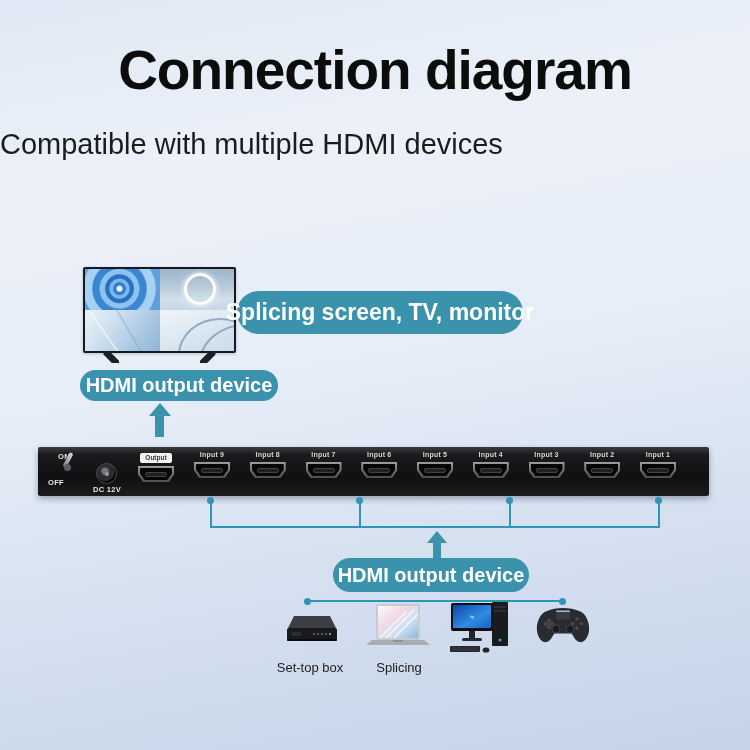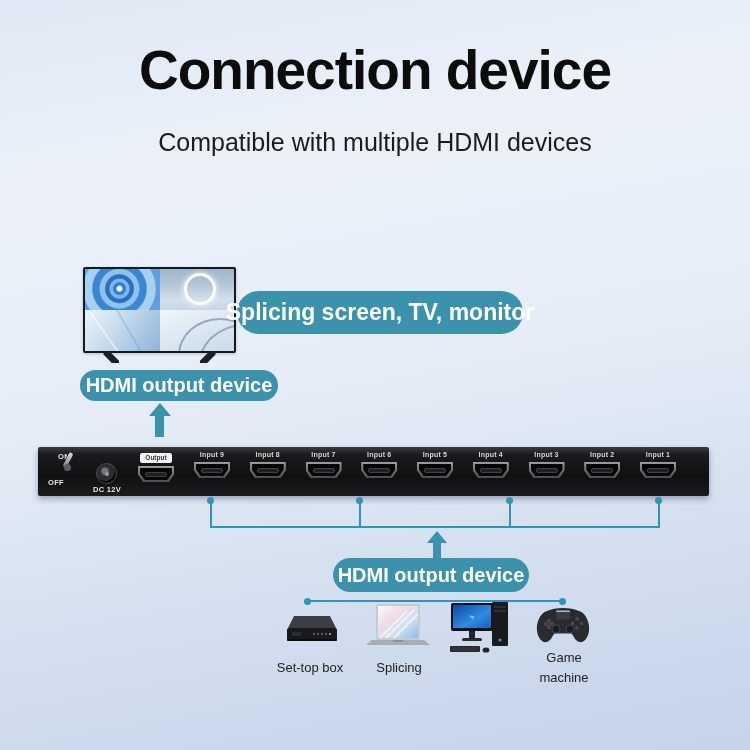--- a/index.html
+++ b/index.html
@@ -4,22 +4,22 @@
 <style>
   html,body{margin:0;padding:0;}
   #canvas{
     position:relative;width:750px;height:750px;overflow:hidden;
     background:linear-gradient(170deg,#dfe8f4 0%,#ecf1f9 22%,#e6edf7 48%,#d3dfef 75%,#c5d3e9 100%);
     font-family:"Liberation Sans",sans-serif;
   }
   
   .title{position:absolute;top:38px;left:0;right:0;text-align:center;
     font-size:55px;font-weight:bold;color:#0c0c0c;letter-spacing:-1px;}
-  .subtitle{position:absolute;top:128px;left:0;right:0;text-align:center;
-    font-size:25px;color:#1c1c1c;}
+  .subtitle{position:absolute;top:128px;left:0;right:0;text-align:left;
+    font-size:29px;color:#1c1c1c;}
   
   .pill{position:absolute;background:#3b92ac;color:#ffffff;border-radius:999px;
     display:flex;align-items:center;justify-content:center;white-space:nowrap;font-weight:bold;}
   .pill-top{left:237px;top:291px;width:286px;height:43px;font-size:23px;}
   .pill-mid{left:80px;top:370px;width:198px;height:31px;font-size:20px;}
   .pill-low{left:333px;top:558px;width:196px;height:34px;font-size:20px;}
   
   .arrow-head{position:absolute;width:0;height:0;border-style:solid;border-color:transparent;}
   .arrow-shaft{position:absolute;background:#3b92ac;}
   
@@ -76,21 +76,21 @@
   .lab-stb{left:262px;top:658px;width:96px;white-space:nowrap;}
   .lab-nb{left:357px;top:658px;width:84px;white-space:nowrap;}
   .lab-host{left:441px;top:648px;width:74px;}
   .lab-game{left:527px;top:648px;width:74px;}
 </style>
 </head>
 <body>
 
 <div id="canvas">
 
-  <div class="title">Connection device</div>
+  <div class="title">Connection diagram</div>
   <div class="subtitle">Compatible with multiple HDMI devices</div>
 
   <div class="tv">
     <div class="tv-screen">
       <div class="q q-tl"></div>
       <div class="q q-tr">
           <div class="ring"></div>
         </div>
       <div class="q q-bl"></div>
       <div class="q q-br">
@@ -244,15 +244,14 @@
     <circle cx="43" cy="13" r="1.8" fill="#4a4b52"></circle>
       <circle cx="47.5" cy="17.5" r="1.8" fill="#4a4b52"></circle>
     <circle cx="43" cy="22" r="1.8" fill="#4a4b52"></circle>
       <circle cx="38.5" cy="17.5" r="1.8" fill="#4a4b52"></circle>
     <circle cx="22" cy="23" r="4" fill="#1b1c20" stroke="#43444a" stroke-width="1"></circle>
     <circle cx="36" cy="23" r="4" fill="#1b1c20" stroke="#43444a" stroke-width="1"></circle>
   </svg>
 
   <div class="src-label lab-stb">Set-top box</div>
   <div class="src-label lab-nb">Splicing</div>
-  <div class="src-label lab-game">Game machine</div>
 
 </div>
 
 </body></html>

